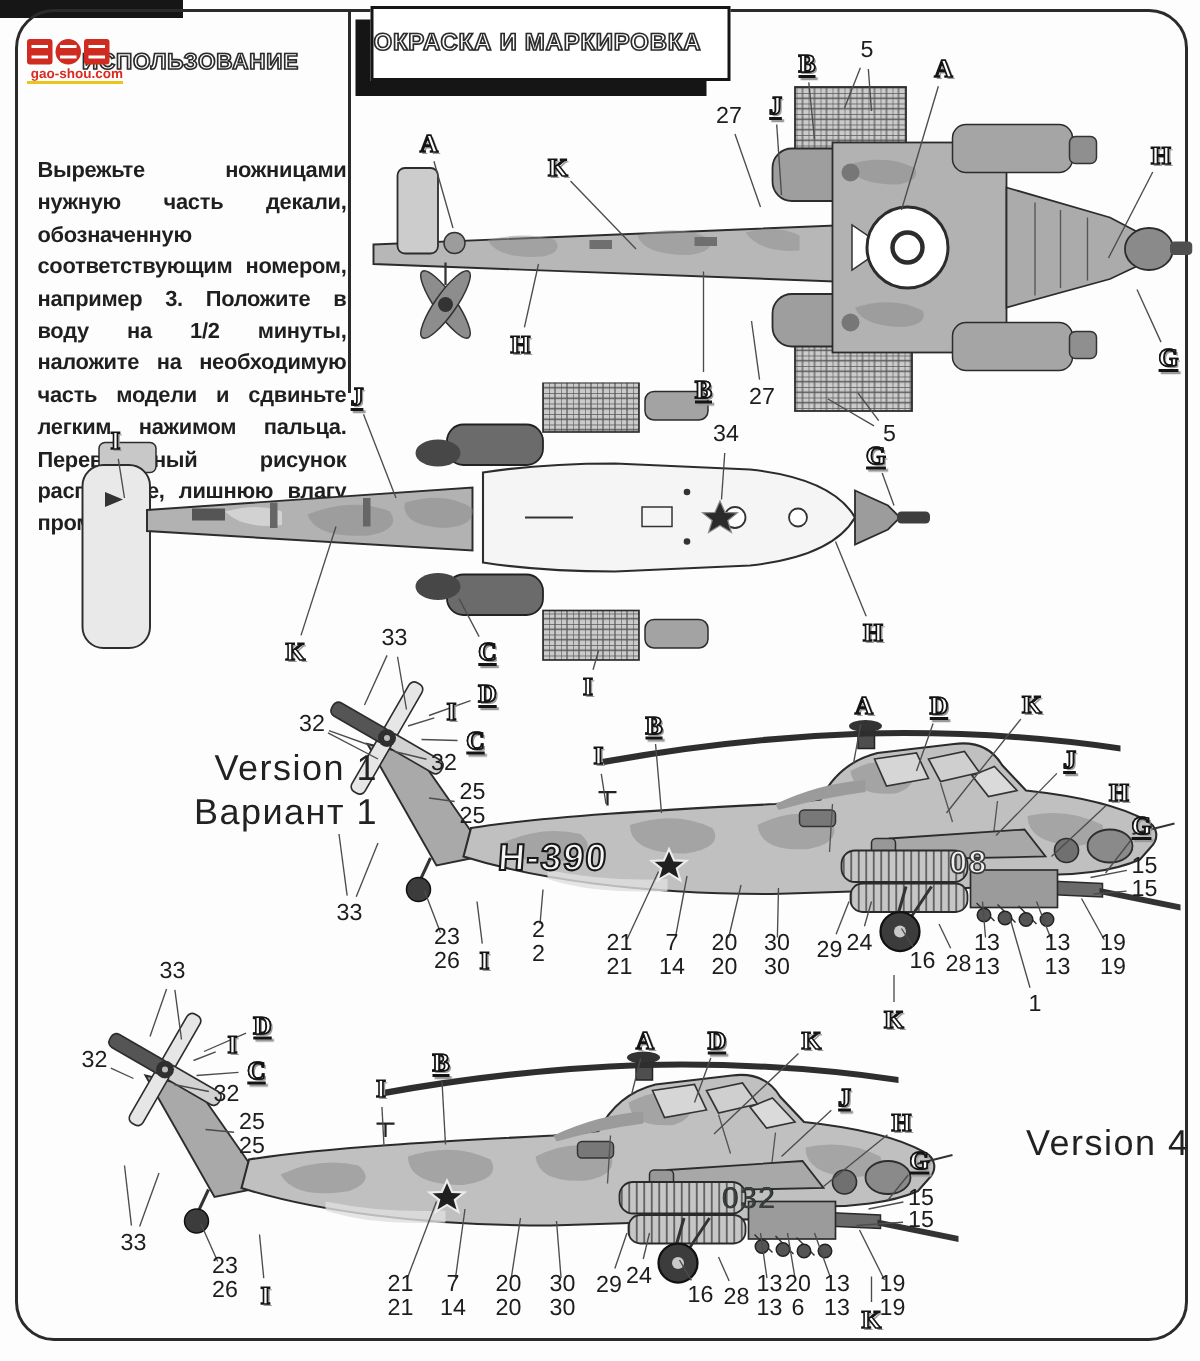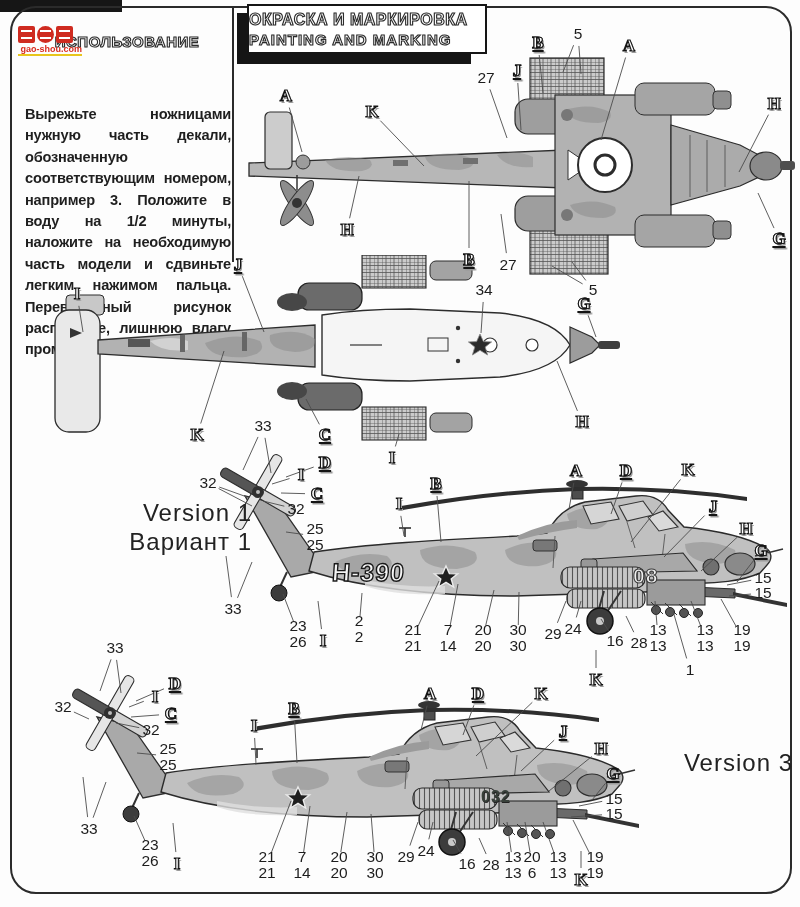--- a/index.html
+++ b/index.html
@@ -47,22 +47,22 @@
   .co.letter.u{text-decoration:underline;text-decoration-color:#141414;text-decoration-thickness:1.5px;
                text-underline-offset:2px;}
   .co.num{color:#1d1d1d;font-weight:400;font-size:15.5px;line-height:15.5px;}
 
   .vlabel{position:absolute;color:#222;font-size:24px;line-height:29px;letter-spacing:1px;
           text-align:right;z-index:4;}
   #tailcode{position:absolute;left:332px;top:558px;z-index:4;color:#f5f5f5;font-weight:700;
             font-size:25px;-webkit-text-stroke:1.4px #181818;letter-spacing:1px;transform:skewX(-4deg);}
   #board08{position:absolute;left:633px;top:564px;z-index:4;color:#f0f0f0;font-weight:700;
            font-size:21px;-webkit-text-stroke:1.1px #3a3a3a;letter-spacing:1px;}
-  #board032{position:absolute;left:481px;top:788px;z-index:4;color:#39413b;font-weight:700;
-            font-size:16px;letter-spacing:1px;text-shadow:.5px .5px 0 #222;}
+  #board032{position:absolute;left:481px;top:788px;z-index:4;color:#39413b;font-weight:400;
+            font-size:20px;letter-spacing:1px;text-shadow:.5px .5px 0 #222;}
 </style>
 </head>
 <body>
 
 <div id="page">
 
   <div id="scan-artifact"></div>
   <div id="frame"></div>
   <div id="panel-divider"></div>
 
@@ -78,21 +78,20 @@
   <div id="left-title" class="hollow">
     <div>ИСПОЛЬЗОВАНИЕ</div>
   </div>
 
   <div id="left-body">Вырежьте ножницами нужную часть декали, обозначенную соответствующим номером, например 3. Положите в воду на 1/2 минуты, наложите на необходимую часть модели и сдвиньте легким нажимом пальца. Переведенный рисунок расправьте, лишнюю влагу промокните.</div>
 
   <div id="header-box">
     <div class="hb-shadow"></div>
     <div class="hb-face">
       <div class="hollow hb1">ОКРАСКА И МАРКИРОВКА</div>
-      <div class="hollow hb2">PAINTING AND MARKING</div>
     </div>
   </div>
 
   <svg width="0" height="0" style="position:absolute" aria-hidden="true">
     <defs>
       <pattern id="gridP" width="8" height="7" patternUnits="userSpaceOnUse">
         <rect width="8" height="7" fill="#cbcbcb"></rect>
         <path d="M0,0H8M0,3.5H8M0,0V7M4,0V7" stroke="#555" stroke-width="0.8" fill="none"></path>
       </pattern>
       <pattern id="hatchV" width="5" height="8" patternUnits="userSpaceOnUse">
@@ -231,21 +230,21 @@
 
   <svg class="art" style="left:67px;top:661px" width="580" height="240" viewBox="0 0 580 240">
     <use href="#sideheli"></use>
   </svg>
 
   <div class="vlabel" style="left:52px;top:498px;width:200px">
     <div>Version 1</div>
     <div>Вариант 1</div>
   </div>
   <div class="vlabel" style="left:633px;top:748px;width:160px">
-    <div>Version 3</div>
+    <div>Version 4</div>
   </div>
 
   <div id="tailcode">Н-390</div>
   <div id="board08">08</div>
   <div id="board032">032</div>
 
   <svg id="leader-svg" width="800" height="907" viewBox="0 0 800 907">
       <line x1="289.29665353476855" y1="107.53828737168988" x2="302" y2="152" stroke="#4c4c4c" stroke-width="0.9"></line>
       <line x1="380.3237002447905" y1="120.64384256189777" x2="424" y2="166" stroke="#4c4c4c" stroke-width="0.9"></line>
       <line x1="349.6031654938239" y1="218.28575527779256" x2="359" y2="176" stroke="#4c4c4c" stroke-width="0.9"></line>

